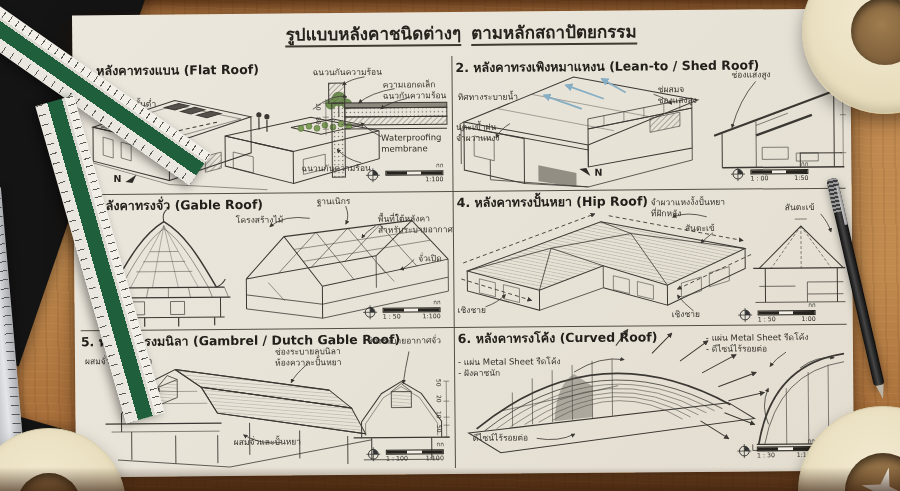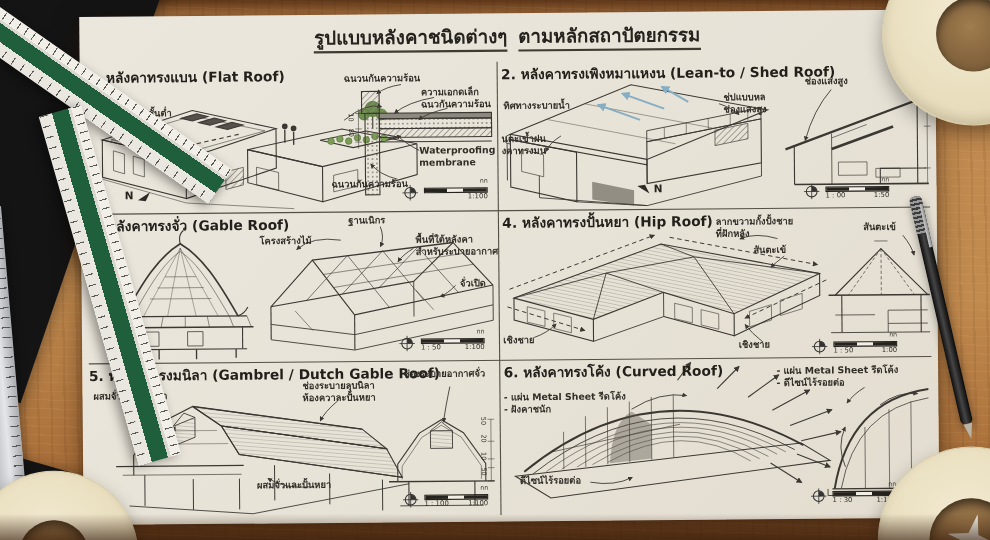--- a/index.html
+++ b/index.html
@@ -25,21 +25,21 @@
   .dv{position:absolute;left:379px;top:44px;bottom:6px;width:1.3px;background:#534f45;}
   .panel{position:absolute;}
   #p1{left:4px;top:46px;width:375px;height:133px}
   #p2{left:381px;top:46px;width:395px;height:133px}
   #p3{left:4px;top:181px;width:375px;height:134px}
   #p4{left:381px;top:181px;width:395px;height:134px}
   #p5{left:4px;top:317px;width:375px;height:143px}
   #p6{left:381px;top:317px;width:395px;height:143px}
   .ph{position:absolute;left:2px;top:0;margin:0;font-size:12.5px;font-weight:bold;color:#23201b;white-space:nowrap;}
   .sk{position:absolute;inset:0;}
-  .lbl{position:absolute;font-size:8.5px;line-height:1.3;color:#312e28;white-space:nowrap;font-weight:bold;}
+  .lbl{position:absolute;font-size:8.5px;line-height:1.3;color:#312e28;white-space:nowrap;}
   .lbl .r2{display:block;}
   .wrap{white-space:normal;}
   .dimv{position:absolute;font-size:6px;color:#312e28;transform:rotate(90deg);}
   .north{position:absolute;display:flex;align-items:center;gap:2px;font-size:9.5px;font-weight:bold;color:#26231e;}
   .scaleband{position:absolute;display:flex;align-items:flex-end;gap:5px;}
   .sbar{display:flex;flex-direction:column;width:58px;}
   .unit{font-size:6px;text-align:right;line-height:1;color:#312e28;}
   .bar{height:3.5px;border:.8px solid #26231e;background:linear-gradient(90deg,#26231e 0 36%,#f3efe6 36% 62%,#26231e 62% 100%);margin:1.5px 0 1px;}
   .vals{display:flex;justify-content:space-between;font-size:6.3px;line-height:1;color:#312e28;}
   
@@ -245,22 +245,22 @@
               <line x1="386" y1="60" x2="392" y2="60"></line>
               <line x1="386" y1="98" x2="392" y2="98"></line>
               <line x1="389" y1="37" x2="389" y2="112"></line>
             </g>
           <path d="M56,66 q-10,6 -14,14" stroke-width=".8" marker-end="url(#m2)"></path>
           <path d="M200,38 q12,4 18,10" stroke-width=".8" marker-end="url(#m2)"></path>
         </g>
       </svg>
       <h2 class="ph">2. หลังคาทรงเพิงหมาแหงน (Lean-to / Shed Roof)</h2>
       <div class="lbl" style="left:4px;top:34px">ทิศทางระบายน้ำ</div>
-      <div class="lbl" style="left:204px;top:28px"><span>ช่ปแบบหล</span><span class="r2">ช่องแสงสูง</span></div>
-      <div class="lbl" style="left:2px;top:64px"><span>นตะเข้ำฝน</span><span class="r2">งคาทรงมน</span></div>
+      <div class="lbl" style="left:204px;top:28px"><span>ช่ผสมจ</span><span class="r2">ช่องแสงสูง</span></div>
+      <div class="lbl" style="left:2px;top:64px"><span>นตะเข้ำฝน</span><span class="r2">จำผวาแหงง</span></div>
       <div class="lbl" style="left:278px;top:14px">ช่องแสงสูง</div>
       <div class="north" style="left:124px;top:110px">
         <svg width="14" height="11">
             <path d="M1,2 L12,9 L8,1 Z" fill="#2e2b26"></path>
           </svg>
         <span>N</span>
       </div>
       <div class="scaleband" style="left:276px;top:106px">
         <svg width="15" height="15" viewBox="0 0 16 16">
           <circle cx="8" cy="8" r="5.2" stroke="#333" fill="none"></circle>
@@ -377,21 +377,21 @@
           <line x1="310" y1="78" x2="310" y2="112"></line>
             <line x1="382" y1="78" x2="382" y2="112"></line>
           <path d="M304,96 L340,96 M352,92 L388,92 M352,104 L388,104 M352,92 L352,112" stroke-width=".7"></path>
           <line x1="300" y1="112" x2="390" y2="112" stroke-width=".8"></line>
           <path d="M252,26 q-20,-6 -34,0" stroke-width=".8" marker-end="url(#m4)"></path>
           <path d="M258,42 q-8,6 -12,10" stroke-width=".8" marker-end="url(#m4)"></path>
           <path d="M366,24 q8,10 10,18" stroke-width=".8" marker-end="url(#m4)"></path>
         </g>
       </svg>
       <h2 class="ph">4. หลังคาทรงปั้นหยา (Hip Roof)</h2>
-      <div class="lbl" style="left:196px;top:6px"><span>ลากขวามกั้งปั้งชาย</span><span class="r2">ที่ฝักหลัง</span></div>
+      <div class="lbl" style="left:196px;top:6px"><span>จำผวาแหงงั้งปั้นหยา</span><span class="r2">ที่ฝักหลัง</span></div>
       <div class="lbl" style="left:230px;top:32px">สันตะเข้</div>
       <div class="lbl" style="left:330px;top:12px">สันตะเข้</div>
       <div class="lbl" style="left:2px;top:112px">เชิงชาย</div>
       <div class="lbl" style="left:216px;top:118px">เชิงชาย</div>
       <div class="scaleband" style="left:282px;top:112px">
         <svg width="15" height="15" viewBox="0 0 16 16">
           <circle cx="8" cy="8" r="5.2" stroke="#333" fill="none"></circle>
             <line x1="8" y1=".5" x2="8" y2="15.5" stroke="#333" stroke-width=".8"></line>
             <line x1=".5" y1="8" x2="15.5" y2="8" stroke="#333" stroke-width=".8"></line>
             <path d="M8,8 L8,2.9 A5.1,5.1 0 0 1 13.1,8 Z" fill="#333"></path>

